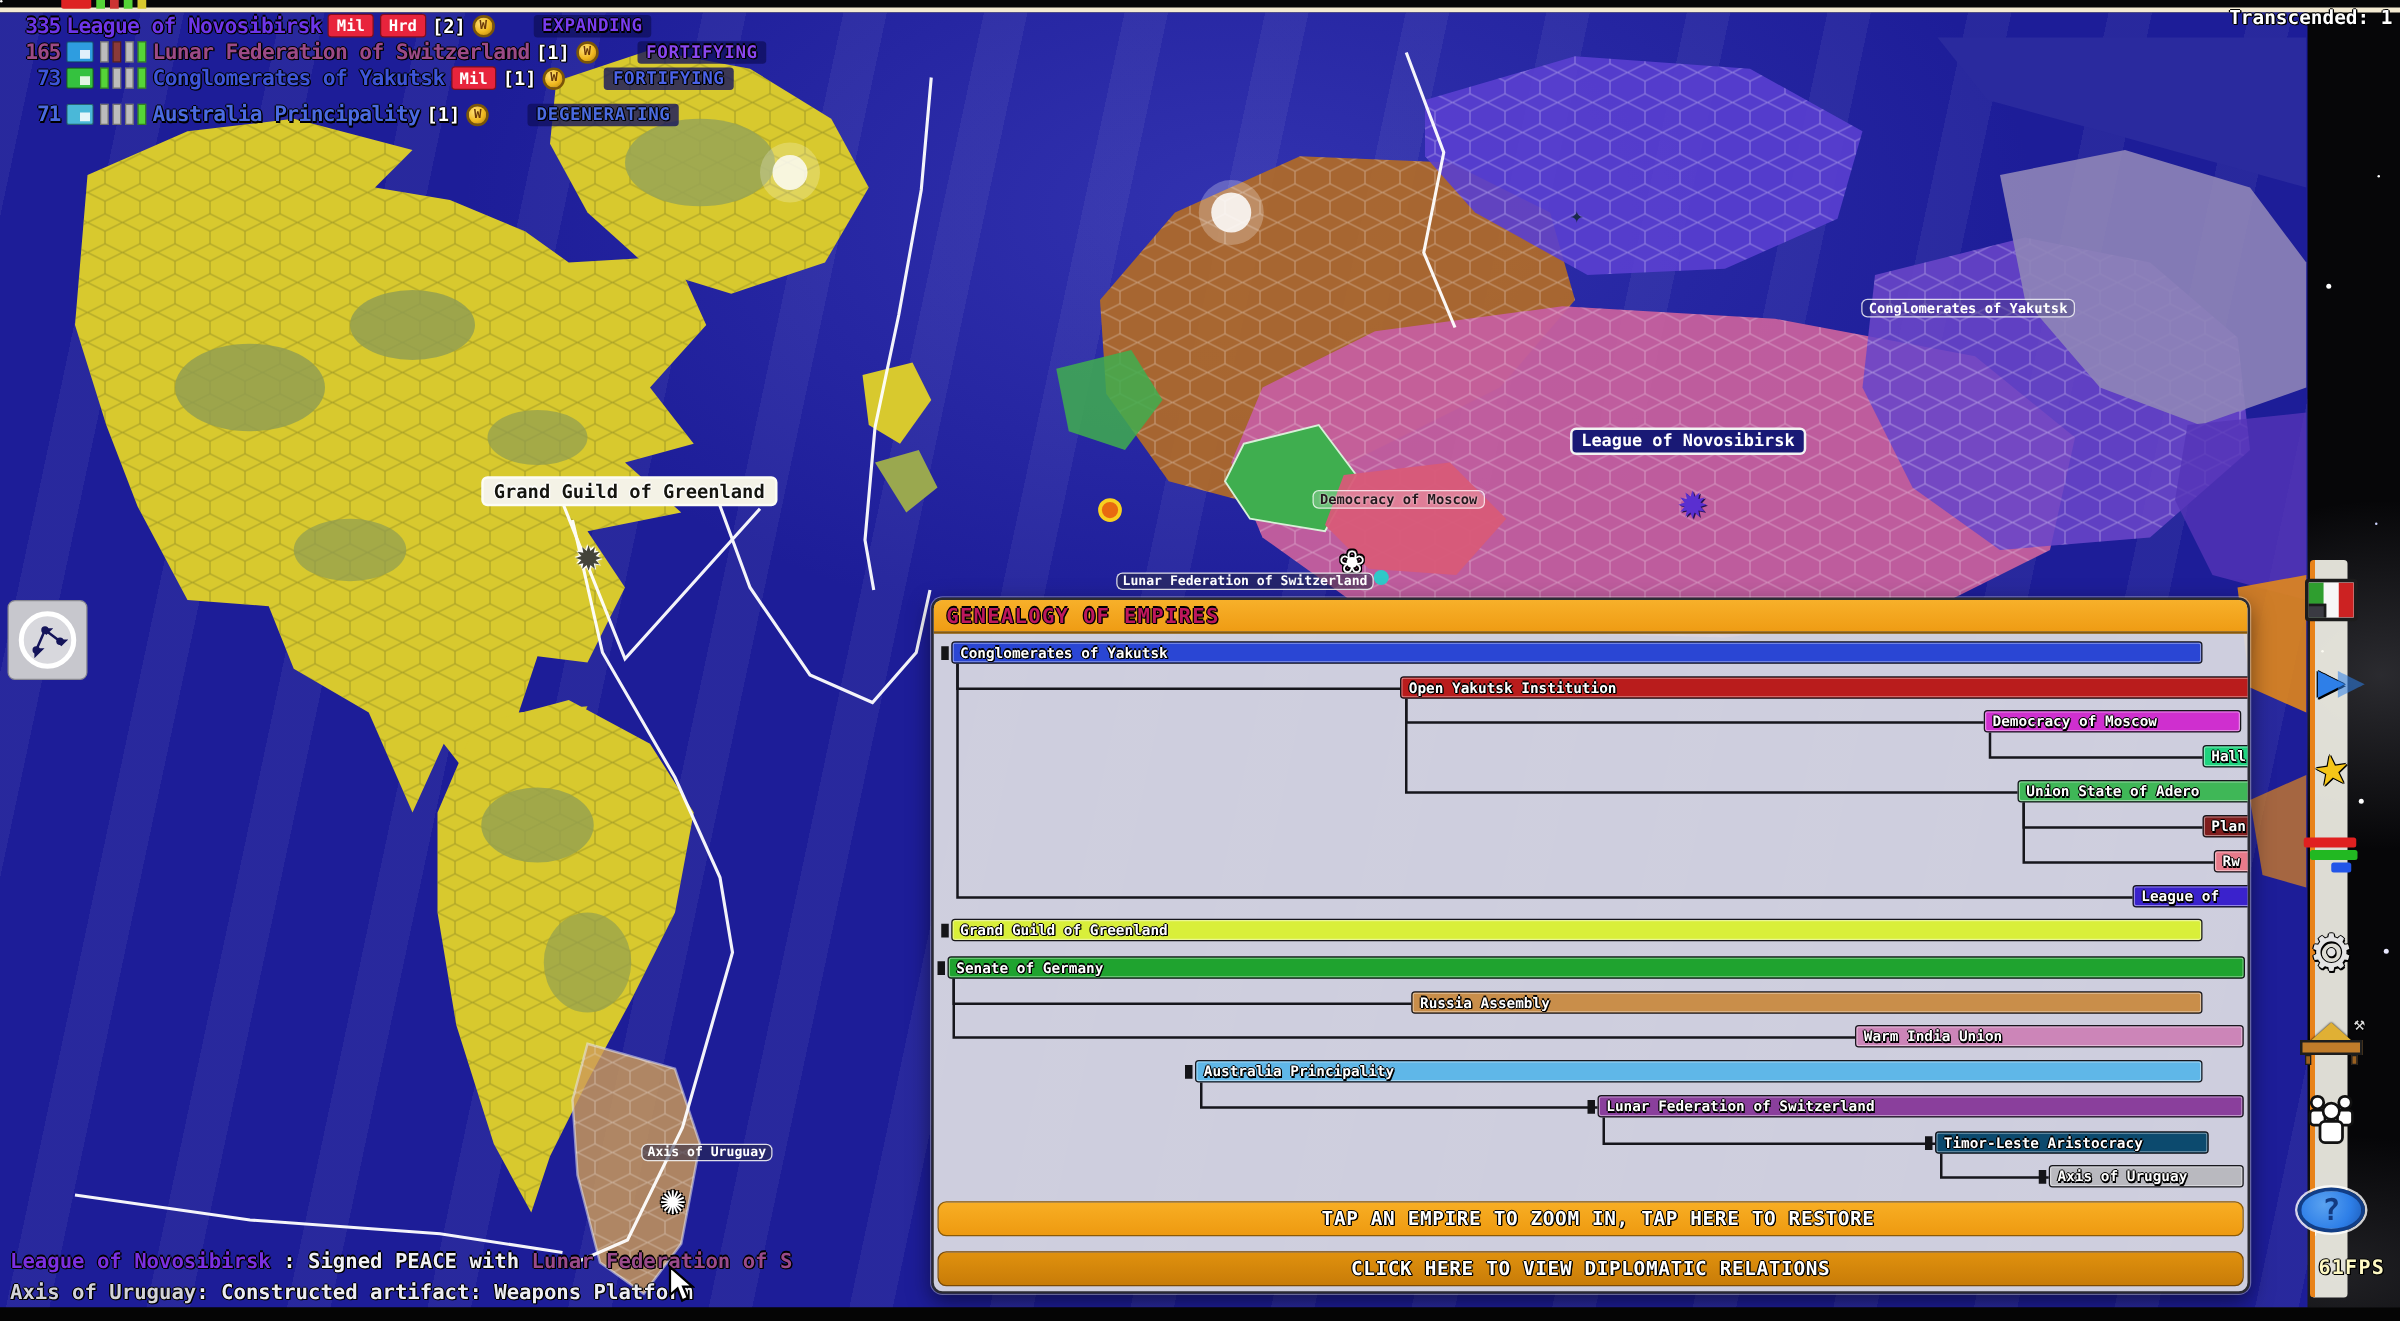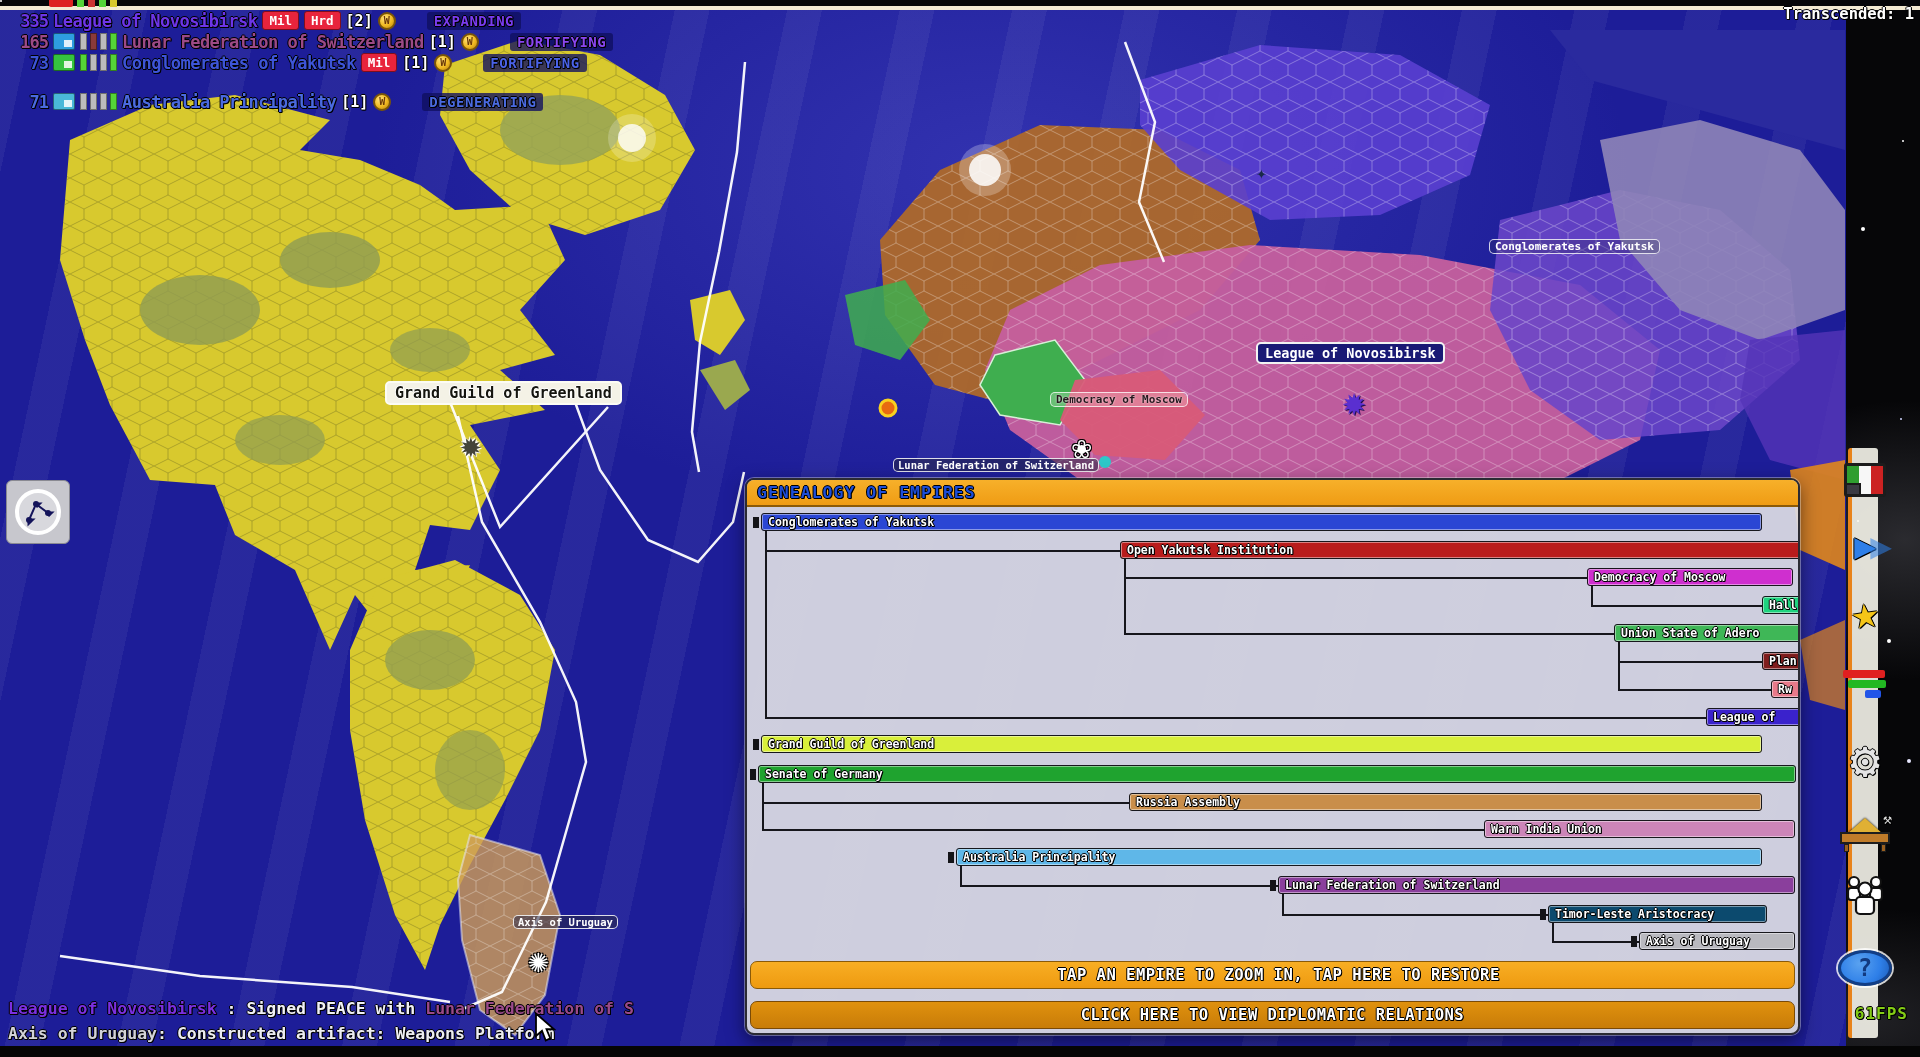--- a/index.html
+++ b/index.html
@@ -64,21 +64,21 @@
   
   #messages { position:absolute; left:8px; top:996px; width:738px; overflow:hidden; }
   #messages .mline { white-space:nowrap; font-size:16.5px; font-weight:bold; height:25px; line-height:25px; }
 
   
   #genealogy { position:absolute; left:745px; top:478px; width:1055px; height:557px;
     background:rgba(219,219,227,.93); border:2px solid #2b2b33; border-radius:9px;
     overflow:hidden; box-shadow:0 0 0 1px rgba(255,255,255,.35), 0 6px 18px rgba(0,0,0,.5); }
   #gen-header { position:absolute; left:0; top:0; width:100%; height:27px; background:linear-gradient(#f7b02a,#ef9c14);
     border-bottom:2px solid #8a5a08; }
-  #gen-title { position:absolute; left:10px; top:3px; color:#1d4ed8; font-size:16.5px; font-weight:bold; letter-spacing:1px; }
+  #gen-title { position:absolute; left:10px; top:3px; color:#be185d; font-size:16.5px; font-weight:bold; letter-spacing:1px; }
   #gen-tree { position:absolute; inset:0; }
   .gbar { position:absolute; height:18px; line-height:17px; border:1.5px solid #17171c; border-radius:3px;
     color:#fff; font-size:11.5px; font-weight:bold; padding-left:6px; white-space:nowrap; overflow:hidden;
     box-shadow:inset 0 0 0 1px rgba(255,255,255,.45); cursor:pointer; }
   .gbullet { position:absolute; width:6px; height:11px; background:#141418; }
   .gen-btn { position:absolute; left:3px; width:1045px; text-align:center; color:#fff; font-weight:bold;
     font-size:15.5px; letter-spacing:.5px; border-radius:7px; cursor:pointer; padding-top:4px; }
   #gen-btn-restore { top:481px; height:28px; background:linear-gradient(#f8ae24,#ee9a10); border:1px solid #8a5a08;padding-left:12px; }
   #gen-btn-diplo   { top:521px; height:28px; background:linear-gradient(#e0910e,#c87c08); border:1px solid #7a4a06; }
 
@@ -100,21 +100,21 @@
   .sandicon { width:50px; height:36px; position:relative; }
   .sand-top { position:absolute; left:7px; top:2px; width:0; height:0; border-left:18px solid transparent;
     border-right:18px solid transparent; border-bottom:16px solid #e0b034; filter:drop-shadow(0 0 1px #000); }
   .sand-box { position:absolute; left:0; top:16px; width:50px; height:12px; background:#c07c2a; border:2px solid #1e1e1e; }
   .sand-leg1,.sand-leg2 { position:absolute; top:28px; width:5px; height:8px; background:#9a6020; border:1px solid #1e1e1e; }
   .sand-leg1 { left:4px; } .sand-leg2 { right:4px; }
   .sand-pick { position:absolute; right:-2px; top:-6px; font-size:15px; color:#ddd; }
   .helpicon { width:54px; height:36px; background:radial-gradient(circle at 38% 35%, #5aa2f0, #2e7fe8 60%, #1d5cb8);
     border:3px solid #123e86; border-radius:50%; box-shadow:0 0 0 2px rgba(255,255,255,.8);
     display:flex; align-items:center; justify-content:center; color:#123a80; font-size:24px; font-weight:bold; }
-  #fps { position:absolute; left:1838px; top:1004px; width:70px; text-align:right; color:#84cc16;
+  #fps { position:absolute; left:1838px; top:1004px; width:70px; text-align:right; color:#fef9c3;
     font-size:16px; font-weight:bold; letter-spacing:1px; }
 
   
   #constellation-btn { position:absolute; left:6px; top:480px; width:64px; height:64px; background:#c7c7cd;
     border-radius:6px; border:1px solid #8a8a92; display:flex; align-items:center; justify-content:center; cursor:pointer; }
   #transcended { position:absolute; right:6px; top:5px; color:#fff; font-size:15.5px; font-weight:bold; }
   #cursor { position:absolute; left:534px; top:1012px; width:22px; height:30px; z-index:60; pointer-events:none; }
 </style>
 </head>
 <body>
@@ -246,21 +246,21 @@
         <b style="background: rgb(188, 188, 188);"></b>
         <b style="background: rgb(188, 188, 188);"></b>
         <b style="background: rgb(85, 212, 55);"></b>
       </span>
       <span class="ename px" style="color: rgb(61, 85, 216);">Conglomerates of Yakutsk</span>
       <span class="badge">Mil</span>
       <span class="bracket px">[1]</span>
       <span class="coin">W</span>
       <span class="status px" style="color: rgb(74, 98, 232);">FORTIFYING</span>
     </div>
-    <div class="erow" style="margin-top: 18px;">
+    <div class="erow" style="margin-top: 8px;">
       <span class="rank px" style="color: rgb(74, 106, 224);">71</span>
       <span class="flag" style="background: rgb(74, 184, 216);">
         <i></i>
       </span>
       <span class="bars">
         <b style="background: rgb(188, 188, 188);"></b>
         <b style="background: rgb(188, 188, 188);"></b>
         <b style="background: rgb(188, 188, 188);"></b>
         <b style="background: rgb(85, 212, 55);"></b>
       </span>

